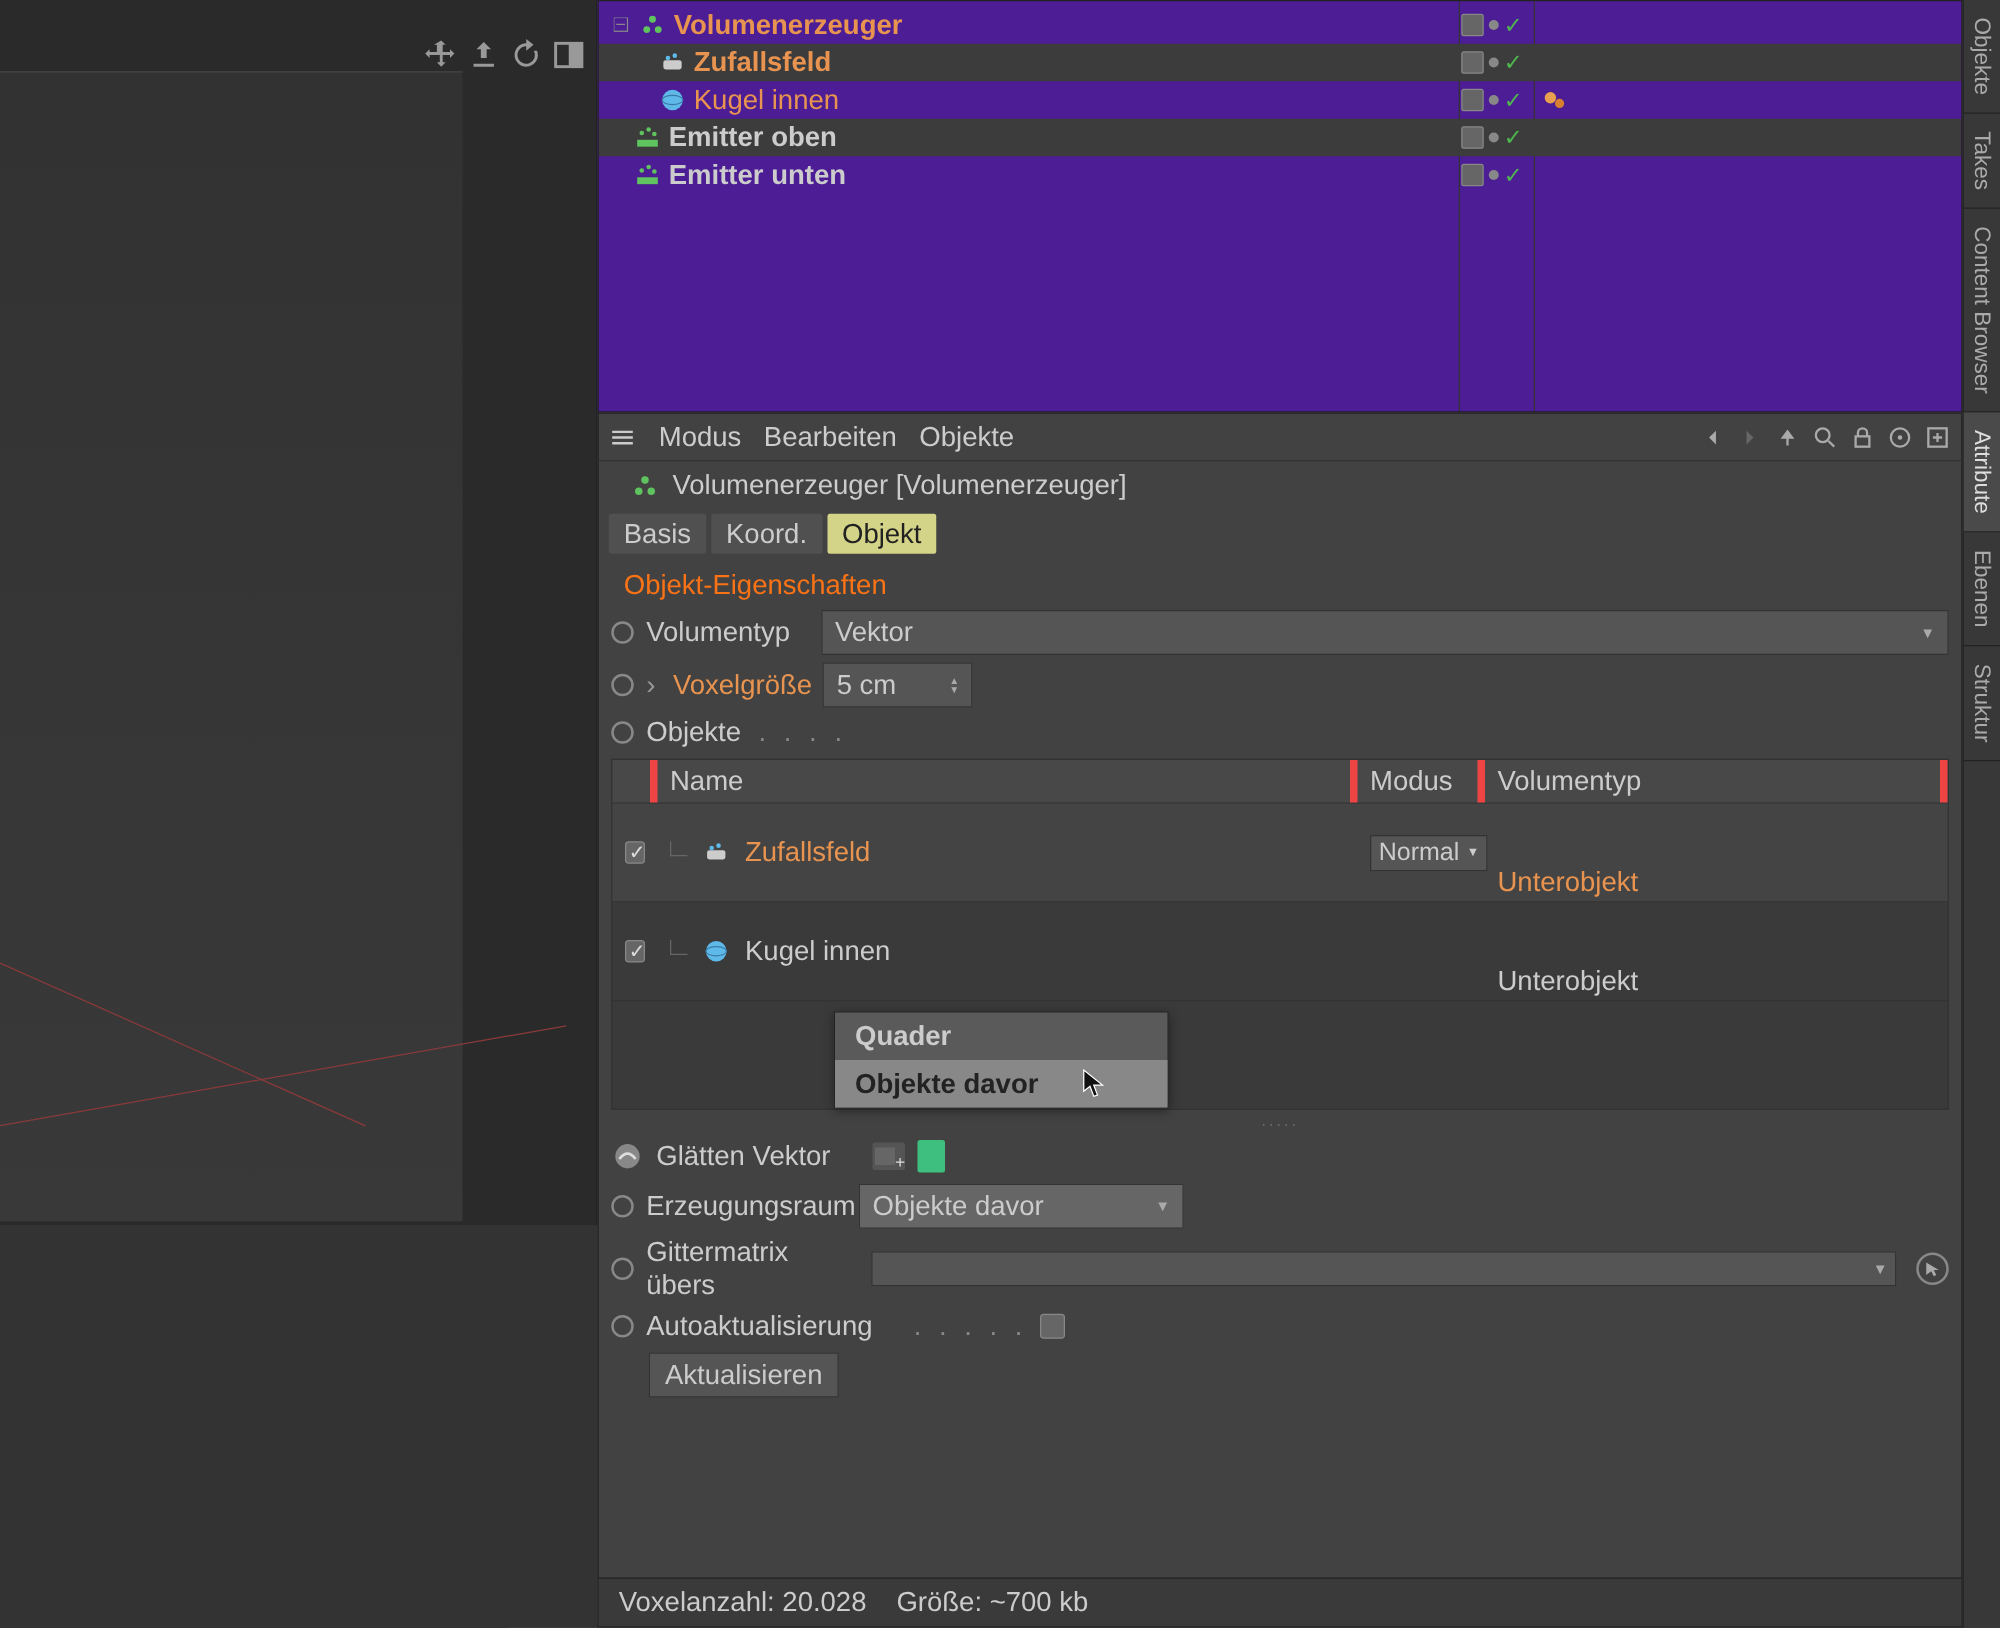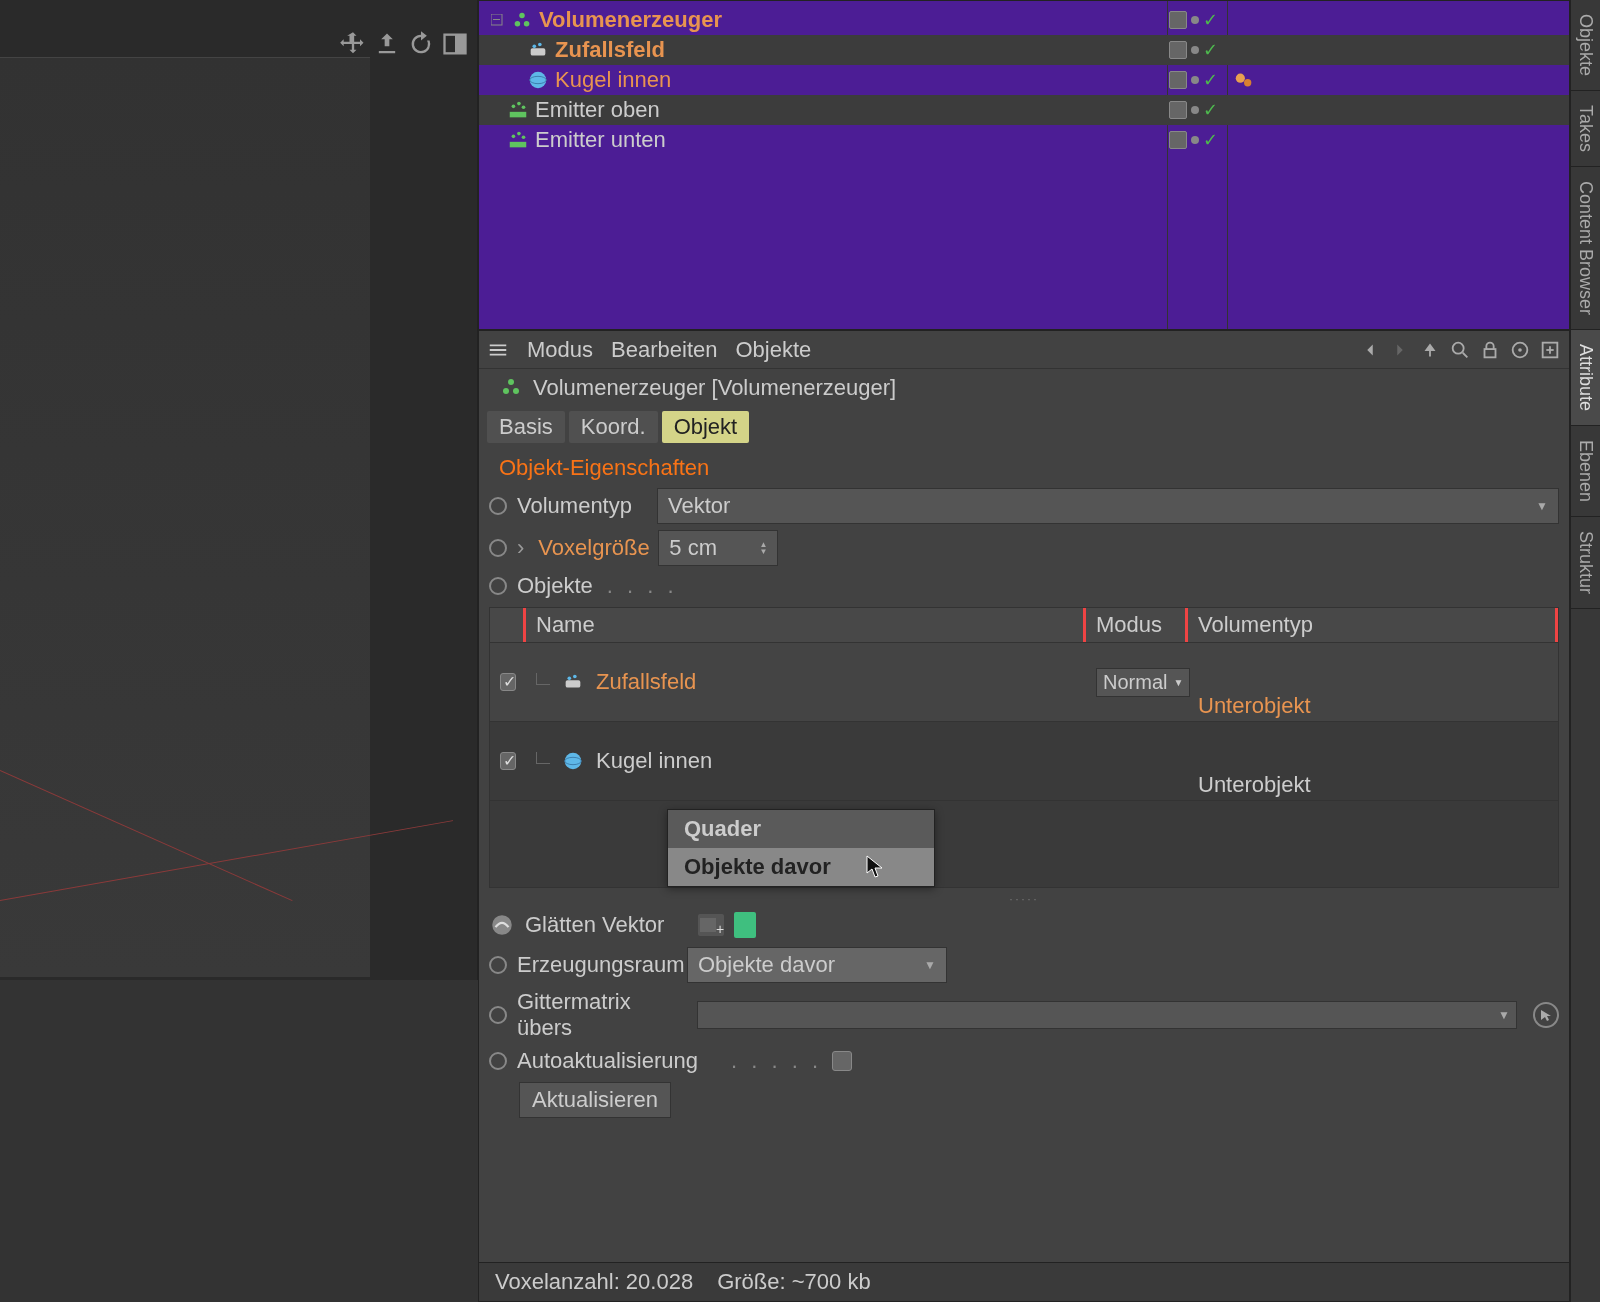--- a/index.html
+++ b/index.html
@@ -13,56 +13,56 @@
   .vp-icon { width: 28px; height: 28px; display: flex; align-items: center; justify-content: center; fill: #999; }
   
   .right-area { position: absolute; left: 478px; top: 0; right: 30px; bottom: 0; display: flex; flex-direction: column; }
   
   .object-manager { height: 330px; background: #4c1d95; border: 1px solid #222; position: relative; overflow: hidden; }
   .om-tree { padding: 4px 0; }
   .om-row { display: flex; align-items: center; height: 30px; position: relative; }
   .om-row-alt { background: #3c3c3c; }
   .om-expand { width: 16px; height: 16px; margin-left: 4px; display: flex; align-items: center; justify-content: center; cursor: pointer; }
   .om-icon { width: 22px; height: 22px; margin: 0 6px; }
-  .om-label { flex: 0 0 auto; }
+  .om-label { flex: 0 0 auto; font-weight: bold; }
   .om-label.orange { color: #e89450; font-weight: 500; }
   .om-label.orange-bold { color: #e89450; font-weight: 700; }
   .om-toggles { position: absolute; left: 690px; display: flex; align-items: center; gap: 4px; }
   .om-square { width: 18px; height: 18px; background: #666; border: 1px solid #888; border-radius: 2px; }
   .om-dot { width: 8px; height: 8px; background: #888; border-radius: 50%; }
   .om-check { width: 18px; height: 18px; color: #4eb84e; font-size: 18px; line-height: 1; }
   .om-tag { position: absolute; left: 754px; width: 22px; height: 22px; }
   .om-columns { position: absolute; left: 688px; top: 0; bottom: 0; width: 1px; background: #333; }
   .om-columns2 { position: absolute; left: 748px; top: 0; bottom: 0; width: 1px; background: #333; }
   
   .attr-panel { flex: 1; background: #424242; border: 1px solid #222; padding: 0; position: relative; }
   .attr-toolbar { display: flex; align-items: center; height: 38px; padding: 0 8px; gap: 18px; border-bottom: 1px solid #333; }
   .attr-toolbar-right { margin-left: auto; display: flex; align-items: center; gap: 8px; }
   .tb-icon { width: 22px; height: 22px; fill: #aaa; cursor: pointer; }
-  .attr-header { display: flex; align-items: flex-start; padding: 6px 20px; gap: 10px; }
+  .attr-header { display: flex; align-items: flex-end; padding: 6px 10px; gap: 10px; margin-left: 15px; }
   .attr-header-icon { width: 24px; height: 24px; }
   .tabs { display: flex; gap: 4px; padding: 4px 8px; }
   .tab { padding: 3px 12px; background: #505050; color: #ccc; cursor: pointer; border-radius: 2px; }
   .tab.active { background: #d4d488; color: #222; }
   .section-title { padding: 8px 20px 4px; color: #f97316; font-weight: 500; }
   .prop-row { display: flex; align-items: center; padding: 3px 10px; gap: 10px; min-height: 34px; }
   .prop-radio { width: 18px; height: 18px; border: 2px solid #888; border-radius: 50%; flex-shrink: 0; }
   .prop-label { width: 130px; flex-shrink: 0; }
   .prop-label.orange { color: #e89450; }
   .expand-arrow { color: #999; margin-right: 4px; }
   .dots { color: #888; letter-spacing: 4px; margin-left: 4px; }
   .dropdown { flex: 1; background: #555; border: 1px solid #333; padding: 4px 10px; display: flex; justify-content: space-between; align-items: center; cursor: pointer; position: relative; }
   .dropdown-arrow { font-size: 12px; color: #aaa; }
   .dropdown.narrow { flex: 0 0 260px; }
   .numfield { background: #555; border: 1px solid #333; padding: 4px 10px; width: 120px; display: flex; justify-content: space-between; align-items: center; }
   .spinner { display: flex; flex-direction: column; font-size: 8px; line-height: 7px; color: #aaa; }
   
   .obj-table { margin: 4px 10px; border: 1px solid #333; background: #3a3a3a; }
   .obj-table-head { display: flex; background: #484848; border-bottom: 1px solid #333; }
-  .obj-th { padding: 4px 10px; border-right: 3px solid #ef4444; }
+  .obj-th { padding: 4px 10px; border-right: 6px solid #ef4444; }
   .obj-th.c0 { width: 36px; }
   .obj-th.c1 { flex: 1; }
   .obj-th.c2 { width: 102px; }
   .obj-th.c3 { width: 370px; }
   .obj-tr { display: flex; align-items: center; border-bottom: 1px solid #333; min-height: 32px; }
   .obj-tr.alt { background: #444; }
   .obj-td { padding: 2px 10px; display: flex; align-items: center; gap: 6px; }
   .obj-td.c0 { width: 36px; justify-content: center; }
   .obj-td.c1 { flex: 1; }
   .obj-td.c2 { width: 102px; }

